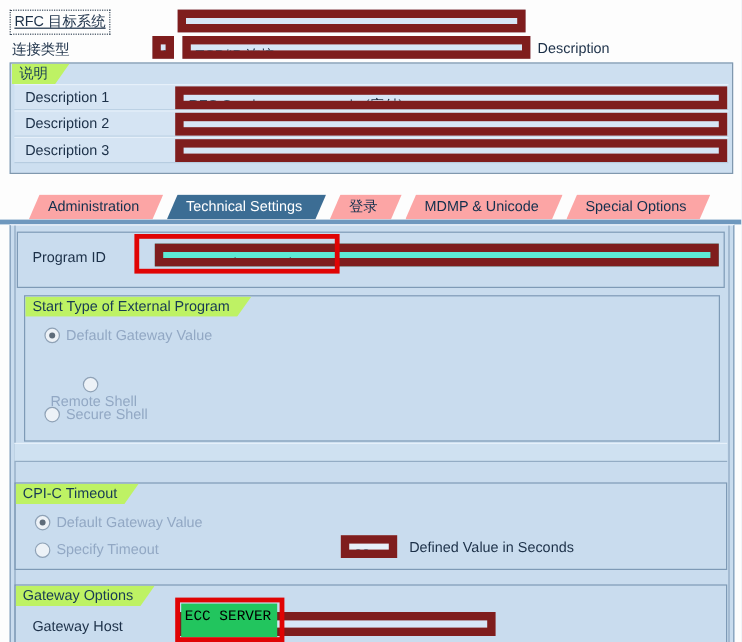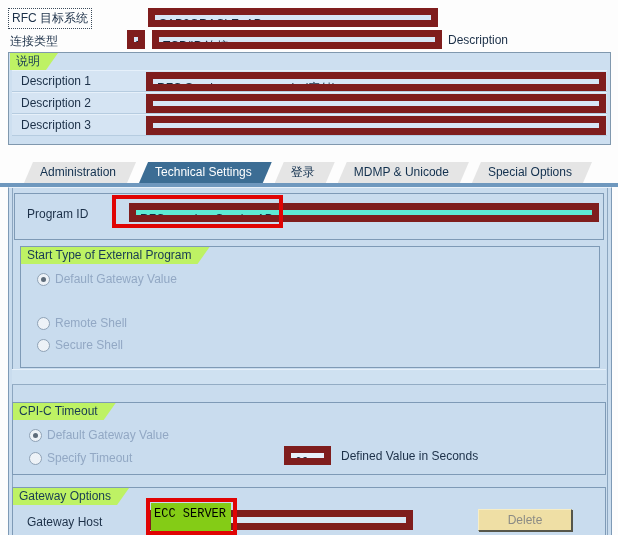--- a/index.html
+++ b/index.html
@@ -23,21 +23,21 @@
     clip-path: polygon(0 0, 100% 0, calc(100% - 12px) 100%, 0 100%);
     white-space:nowrap; font-size:12px;
   }
   .desc-row { position:absolute; left:3px; right:3px; height:22px;
     background:#D5E4F3; border-top:1px solid #E6F0FA; border-bottom:1px solid #B6CCE0; }
 
   
   .tabs { position:absolute; left:24px; top:162px; height:21px; display:flex; gap:3px; }
   .tab {
     height:21px; line-height:21px; padding:0 20px 0 16px;
-    background:#e5e5e5; color:#12304E; white-space:nowrap; cursor:default;
+    background:#fca5a5; color:#12304E; white-space:nowrap; cursor:default;
     clip-path: polygon(9px 0, 100% 0, calc(100% - 9px) 100%, 0 100%);
     font-size:12px;
   }
   .tab.active { background:#3C6D94; color:#FFFFFF; }
   .tab-band { position:absolute; left:0; top:183px; width:618px; height:4px; background:#6F98BE; }
 
   
   .panel { position:absolute; left:8px; top:187px; width:604px; height:348px;
     background:#C9DCEE; border-left:1px solid #7E9AB6; border-right:1px solid #7E9AB6;
     border-top:1px solid #E9F1F9; }
@@ -51,37 +51,37 @@
     border:1px solid #8FA2B6; background:#EDF2F7; position:relative; flex:0 0 auto; }
   .radio.selected::after { content:""; position:absolute; left:3px; top:3px;
     width:5px; height:5px; border-radius:50%; background:#5E6C7A; }
   .radio-label { margin-left:5px; color:#92A8C4; white-space:nowrap; }
 
   .gap-strip { position:absolute; left:12px; top:369px; width:594px; height:16px;
     background:#CFE1F1; border-bottom:1px solid #93ACC4; border-top:1px solid #E6F0FA; }
 
   .red-box { position:absolute; border:4px solid #E00404; background:transparent; z-index:6; }
 
-  .white-note { position:absolute; background:#84cc16; color:#000000;
+  .white-note { position:absolute; background:#22c55e; color:#000000;
     font-family:"Liberation Mono","DejaVu Sans Mono",monospace; font-size:12px;
     padding:4px 3px 0 3px; white-space:pre; z-index:5; }
 
   .btn-delete { position:absolute; left:478px; top:509px; width:94px; height:22px;
     background:#EFDFA5; color:#8B8B85; text-align:center; line-height:20px;
     border:1px solid; border-color:#F6EDC6 #56564A #56564A #F6EDC6;
     box-shadow:1px 1px 0 #56564A; font-size:12px; cursor:pointer; }
 
   .tcode { text-align:center; padding:1px 2px; }
 </style>
 </head>
 <body>
 
 <div class="page">
 
-  <div class="label focus-dotted" style="left:8px; top:8px;">RFC 目标系统</div>
+  <div class="label focus-dotted" style="left:8px; top:8px;text-decoration:underline;">RFC 目标系统</div>
   <div class="field" style="left:148px; top:8px; width:290px; height:19px;">SAP2ORACLE_AP</div>
 
   <div class="label" style="left:10px; top:33px;">连接类型</div>
   <div class="field tcode" style="left:127px; top:30px; width:18px; height:19px;">T</div>
   <div class="field" style="left:152px; top:30px; width:290px; height:19px;">TCP/IP 连接</div>
   <div class="label" style="left:448px; top:33px;">Description</div>
 
   <div class="group desc-group" style="left:8px; top:52px; width:603px; height:93px;">
     <div class="group-tab">说明</div>
 
@@ -119,21 +119,21 @@
   </div>
   <div class="red-box" style="left:112px; top:195px; width:171px; height:33px;"></div>
 
   <div class="sub-box" style="left:20px; top:246px; width:580px; height:122px;">
     <div class="group-tab" style="left:0;">Start Type of External Program</div>
 
     <div class="radio-row" style="left:16px; top:23px;">
       <span class="radio selected"></span>
       <span class="radio-label">Default Gateway Value</span>
     </div>
-    <div class="radio-row" style="left:16px; top:67px;">
+    <div class="radio-row" style="left:16px; top:67px;flex-direction:column;">
       <span class="radio"></span>
       <span class="radio-label">Remote Shell</span>
     </div>
     <div class="radio-row" style="left:16px; top:89px;">
       <span class="radio"></span>
       <span class="radio-label">Secure Shell</span>
     </div>
   </div>
 
   <div class="gap-strip"></div>
@@ -157,15 +157,14 @@
   <div class="sub-box" style="left:12px; top:487px; width:594px; height:49px;">
     <div class="group-tab" style="left:0;">Gateway Options</div>
 
     <div class="label" style="left:14px; top:27px;">Gateway Host</div>
     <div class="field" style="left:136px; top:22px; width:264px; height:20px;"></div>
   </div>
 
   <div class="white-note" style="left:151px; top:503px; width:80px; height:28px;">ECC SERVER</div>
   <div class="red-box" style="left:146px; top:498px; width:91px; height:37px;"></div>
 
-  <div class="btn-delete">Delete</div>
 
 </div>
 
 </body></html>

